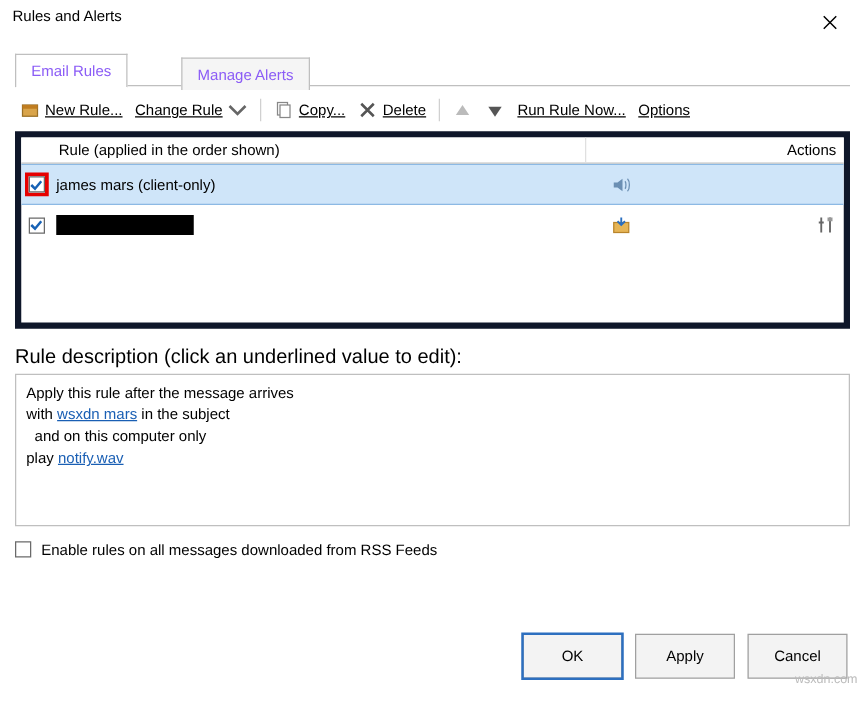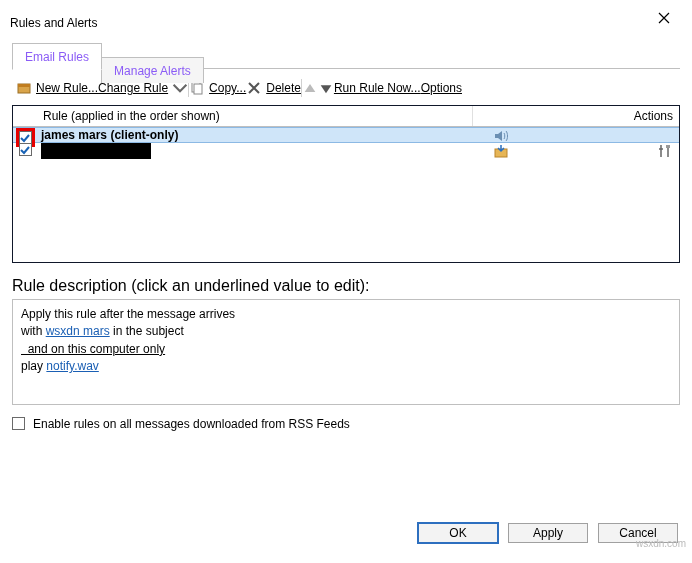--- a/index.html
+++ b/index.html
@@ -9,21 +9,21 @@
     font-size: 12px;
     background: #fff;
     color: #000;
     width: 692px;
     height: 563px;
     overflow: hidden;
     position: relative;
   }
   .titlebar {
     display: flex;
-    align-items: flex-end;
+    align-items: flex-start;
     justify-content: space-between;
     padding: 6px 8px 6px 10px;
     font-size: 12px;
   }
   .close-x {
     width: 40px;
     height: 24px;
     display: flex;
     align-items: center;
     justify-content: center;
@@ -41,46 +41,48 @@
     padding: 6px 12px 5px 12px;
     border: 1px solid #bfbfbf;
     border-bottom: none;
     margin-right: -1px;
     background: #fff;
     position: relative;
     color: #8b5cf6;
   }
   .tab.inactive {
     background: #f5f5f5;
-    top: 15px;
+    top: 4px;
+    margin-left: 44px;
   }
   .tab.active {
     top: 1px;
     border-bottom: 1px solid #fff;
     margin-bottom: -1px;
     z-index: 2;
   }
   .toolbar {
     display: flex;
     align-items: center;
+    gap: 10px;
     padding: 4px 2px 8px 4px;
     flex-wrap: wrap;
   }
   .tool {
     display: flex;
     align-items: center;
     gap: 4px;
     color: #000;
     white-space: nowrap;
   }
   .tool .u { text-decoration: underline; }
   .icon-svg { width: 16px; height: 16px; flex: 0 0 auto; }
   .sep { width:1px; height:18px; background:#d0d0d0; }
   .rules-area {
-    border: 1px solid #0f172a;
+    border: 5px solid #0f172a;
     position: relative;
     height: 158px;
     display: flex;
     flex-direction: column;
   }
   .rules-header {
     display: flex;
     align-items: center;
     border-bottom: 1px solid #bfbfbf;
     background: #fff;
@@ -89,24 +91,23 @@
   .rules-header .col-check { width: 24px; }
   .rules-header .col-rule { flex: 1; padding: 3px 6px; border-right: 1px solid #e0e0e0; }
   .rules-header .col-actions { width: 206px; padding: 3px 6px; text-align: right; }
   .rules-body {
     flex: 1;
     overflow-y: scroll;
     overflow-x: hidden;
   }
   .rule-row {
     display: flex;
-    align-items: flex-start;
-    height: 16px;
+    align-items: center;
+    height: 33px;
     border-bottom: 1px solid transparent;
-    font-weight: bold;
   }
   .rule-row .cell-check {
     width: 24px;
     display: flex;
     justify-content: center;
     align-items: center;
   }
   .rule-row .cell-rule {
     flex: 1;
     padding: 0 4px;
@@ -147,42 +148,42 @@
     width: 110px; height: 16px;
     background: #000;
   }
   .desc-label {
     margin-top: 14px;
     margin-bottom: 4px;
     font-size: 16px;
   }
   .desc-box {
     border: 1px solid #bfbfbf;
-    height: 106px;
+    height: 122px;
     padding: 6px 8px;
     font-size: 12px;
     line-height: 1.45;
   }
   .desc-box .link { color: #1a5fb4; text-decoration: underline; cursor: pointer; }
   .rss-row {
     margin-top: 12px;
     display: flex;
     align-items: flex-start;
     gap: 8px;
   }
   .buttons {
     position: absolute;
     right: 14px;
     bottom: 20px;
     display: flex;
     gap: 10px;
   }
   .btn {
     min-width: 80px;
-    height: 20px;
+    height: 36px;
     border: 1px solid #a0a0a0;
     background: #f3f3f3;
     display: flex;
     align-items: center;
     justify-content: center;
     font-size: 12px;
     padding: 0 12px;
   }
   .btn.default {
     outline: 2px solid #2d6fbf;
@@ -320,21 +321,21 @@
 
     </div>
   </div>
 
   <div class="desc-label">Rule description (click an underlined value to edit):</div>
   <div class="desc-box">
     <div>Apply this rule after the message arrives</div>
     <div>
       <span>with </span><span class="link">wsxdn mars</span><span> in the subject</span>
     </div>
-    <div style="white-space:pre;text-decoration:underline;">  and on this computer only</div>
+    <div style="white-space:pre;">  and on this computer only</div>
     <div>
       <span>play </span><span class="link">notify.wav</span>
     </div>
   </div>
 
   <div class="rss-row">
     <span class="cb"></span>
     <span>Enable rules on all messages downloaded from RSS Feeds</span>
   </div>
 

